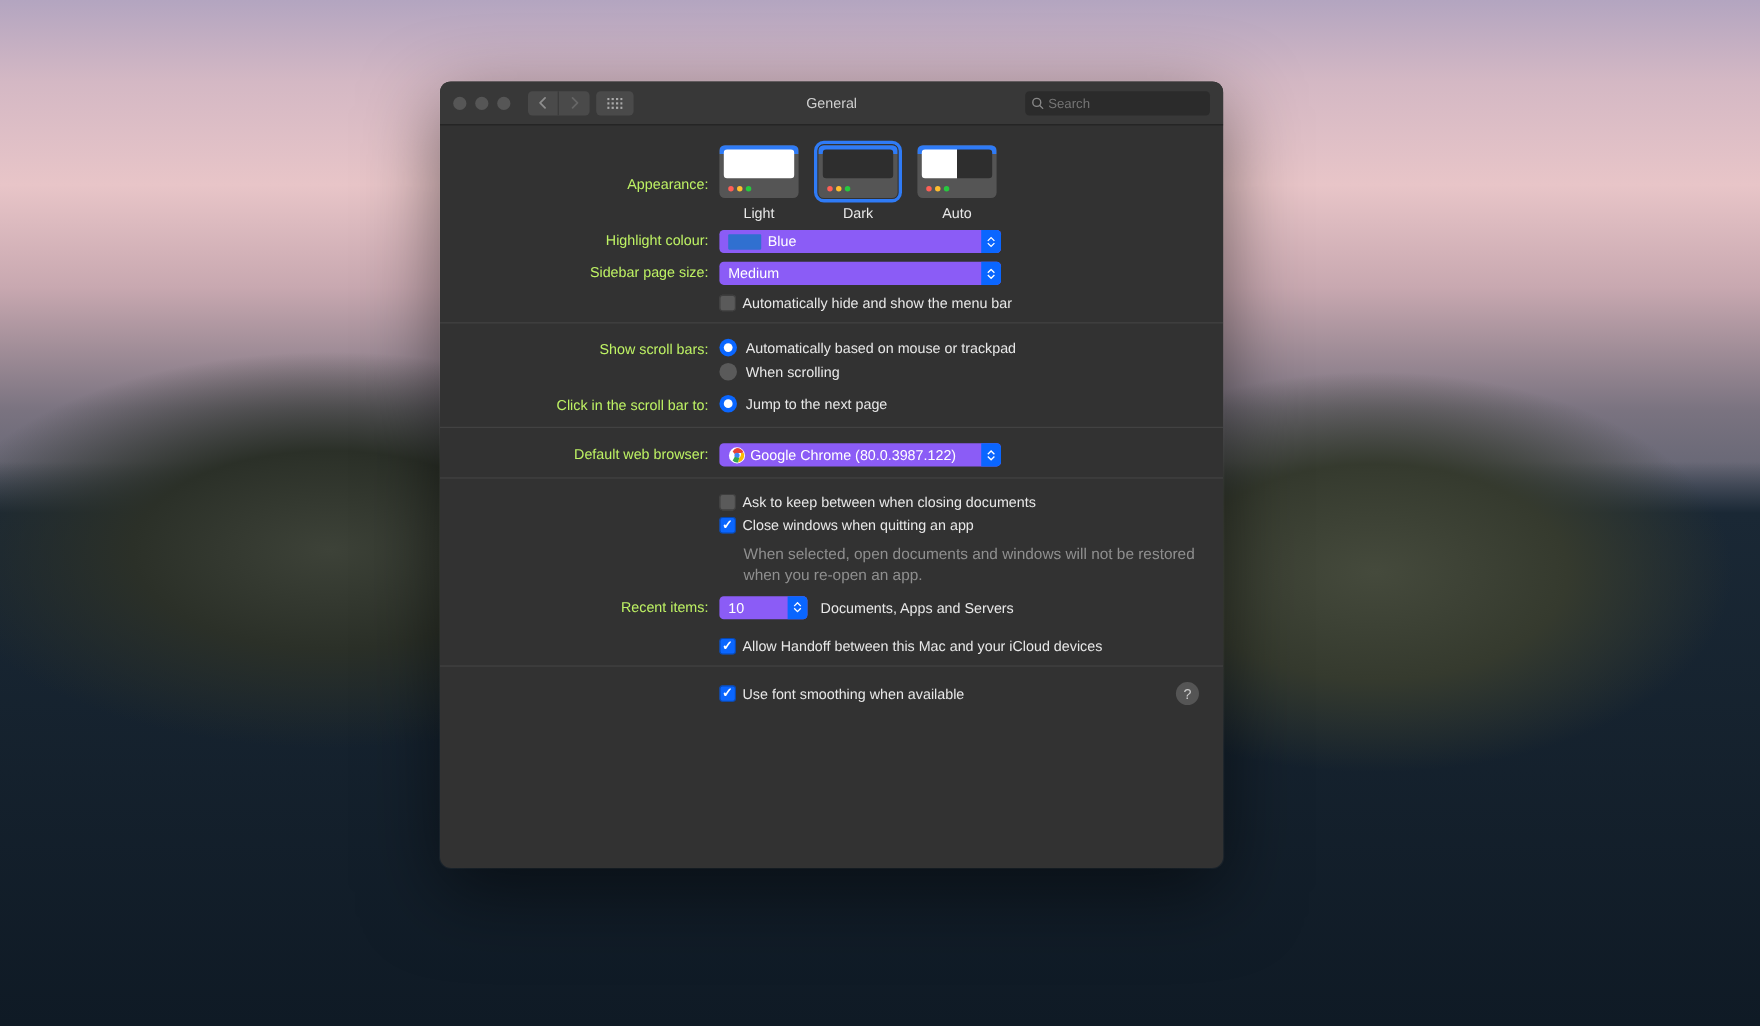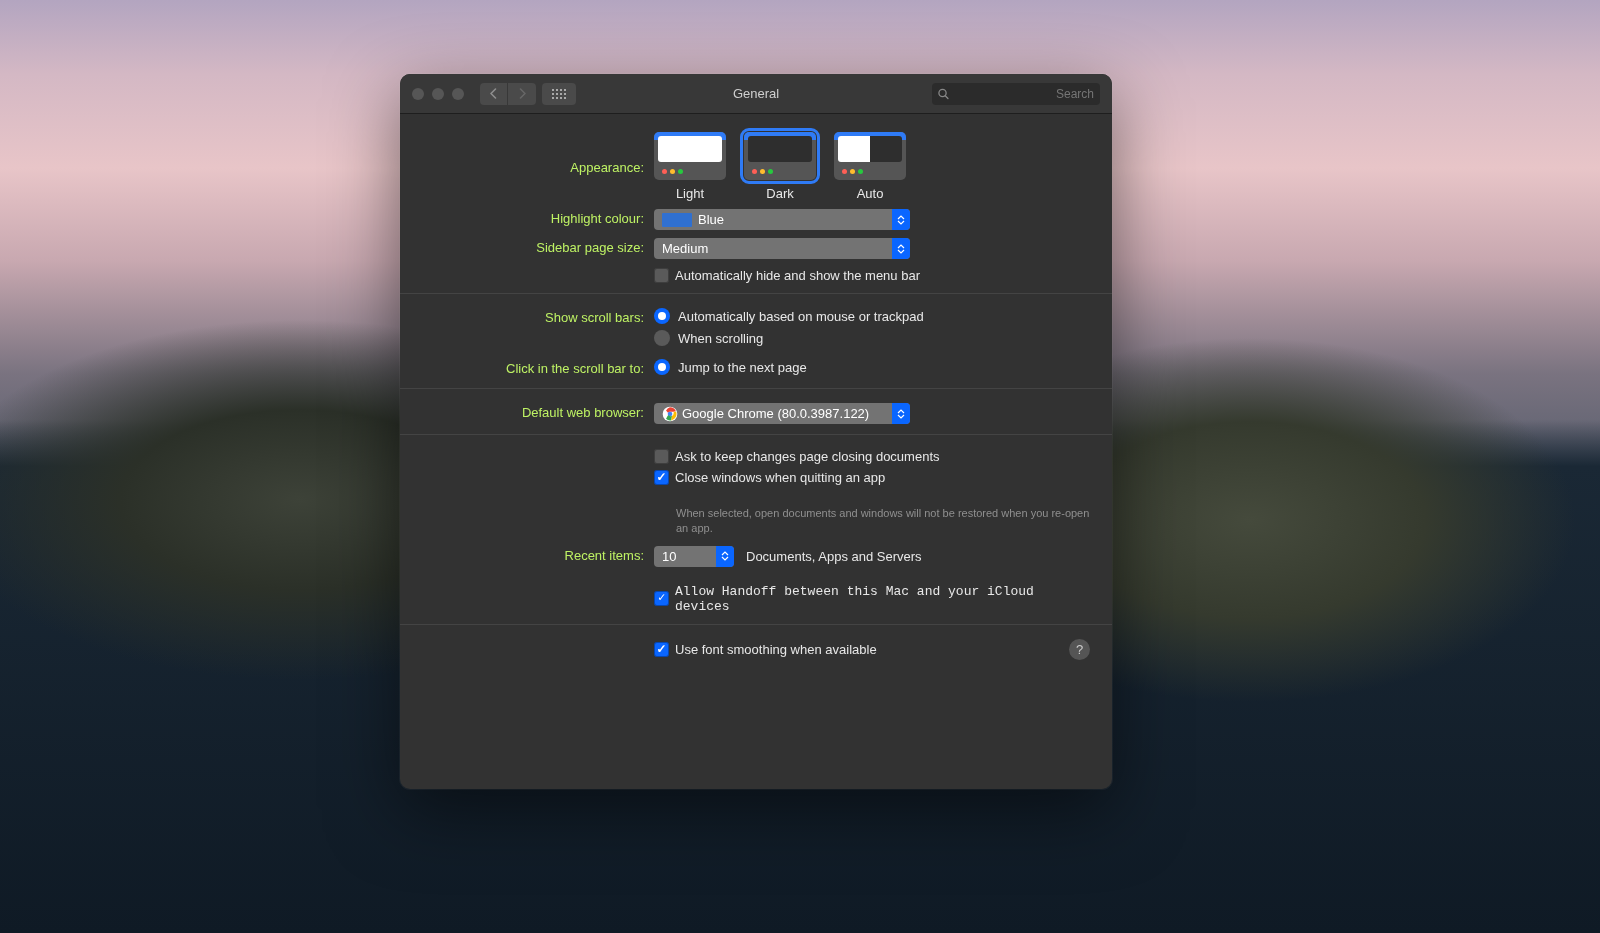--- a/index.html
+++ b/index.html
@@ -23,55 +23,55 @@
 }
 .titlebar { height:40px; display:flex; align-items:center; padding:0 12px; background:#383838; border-bottom:1px solid #1e1e1e; position:relative; }
 .traffic { display:flex; gap:8px; }
 .tl { width:12px; height:12px; border-radius:50%; background:#565656; }
 .nav-seg { display:flex; margin-left:16px; background:#4a4a4a; border-radius:4px; overflow:hidden; }
 .nav-btn { width:28px; height:22px; display:flex; align-items:center; justify-content:center; border-right:1px solid #383838; }
 .nav-btn:last-child { border-right:none; }
 .grid-btn { margin-left:6px; width:34px; height:22px; background:#4a4a4a; border-radius:4px; display:flex; align-items:center; justify-content:center; }
 .title { position:absolute; left:50%; transform:translateX(-50%); color:#cfcfcf; font-size:13px; }
 .search-box { margin-left:auto; width:168px; height:22px; background:#2b2b2b; border-radius:4px; display:flex; align-items:center; padding:0 6px; gap:4px; }
-.search-box input { background:none; border:none; outline:none; color:#14b8a6; font-size:12px; width:100%;text-align:right; }
+.search-box input { background:none; border:none; outline:none; color:#14b8a6; font-size:12px; width:100%; }
 .content { padding:18px 22px 20px 22px; }
 .row { display:flex; align-items:flex-start; margin-bottom:8px; }
 .label-col { width:232px; text-align:right; padding-right:10px; padding-top:2px; color:#bef264; }
 .ctrl-col { flex:1; display:flex; flex-direction:column; gap:3px; }
 .inline { display:flex; align-items:center; gap:6px; }
 .sep { height:1px; background:#444; margin:10px -22px 14px -22px; }
 .appearance-opts { display:flex; gap:18px; }
 .app-opt { display:flex; flex-direction:column; align-items:center; gap:6px; cursor:pointer; }
 .thumb { width:72px; height:48px; border-radius:5px; overflow:hidden; position:relative; background:#555; }
 .thumb.selected { outline:3px solid #2f7bf6; outline-offset:1px; }
 .thumb-win { position:absolute; left:4px; top:4px; right:4px; bottom:18px; background:#fff; border-radius:3px; }
 .thumb.dark .thumb-win { background:#2e2e2e; }
 .thumb-bar { position:absolute; left:0; right:0; top:0; height:8px; background:#2f7bf6; }
 .thumb.auto .thumb-win { background:linear-gradient(90deg,#fff 50%,#2e2e2e 50%); }
 .thumb-dots { position:absolute; left:8px; bottom:6px; display:flex; gap:3px; }
 .thumb-dots span { width:5px;height:5px;border-radius:50%; }
 .td-r{background:#ff5f56;} .td-y{background:#ffbd2e;} .td-g{background:#27c93f;}
 .accent-row { display:flex; gap:7px; }
 .swatch { width:18px; height:18px; border-radius:50%; cursor:pointer; position:relative; }
 .swatch.selected::after { content:''; position:absolute; inset:4px; border-radius:50%; background:#fff; }
-.select { height:21px; background:#737373; border-radius:4px; display:flex; align-items:center; padding:0 22px 0 8px; position:relative; color:#fff; font-size:13px; cursor:pointer; min-width:80px; }
+.select { height:21px; background:#8b5cf6; border-radius:4px; display:flex; align-items:center; padding:0 22px 0 8px; position:relative; color:#fff; font-size:13px; cursor:pointer; min-width:80px; }
 .select.w256 { width:256px; }
 .select.w68 { width:68px; }
 .select-arrows { position:absolute; right:0; top:0; bottom:0; width:18px; background:#0a66ff; border-radius:0 4px 4px 0; display:flex; flex-direction:column; align-items:center; justify-content:center; }
 .select-arrows svg { display:block; }
 .hl-swatch { width:30px; height:14px; background:#3070d0; margin-right:6px; border-radius:1px; }
 .checkbox { width:15px; height:15px; border-radius:3px; background:#5a5a5a; box-shadow:inset 0 0 0 1px rgba(0,0,0,0.3); flex-shrink:0; cursor:pointer; position:relative; }
 .checkbox.checked { background:#0a66ff; }
 .checkbox.checked::after { content:'✓'; position:absolute; inset:0; color:#fff; font-size:12px; text-align:center; line-height:14px; font-weight:bold; }
 .radio { width:16px; height:16px; border-radius:50%; background:#5a5a5a; flex-shrink:0; cursor:pointer; position:relative; }
 .radio.checked { background:#0a66ff; }
 .radio.checked::after { content:''; position:absolute; inset:4px; background:#fff; border-radius:50%; }
 .radio-line { display:flex; align-items:center; gap:8px; margin-bottom:3px; }
-.hint { color:#8f8f8f; font-size:11px; line-height:1.35; margin-top:18px; margin-left:22px; }
+.hint { color:#8f8f8f; font-size:14px; line-height:1.35; margin-top:6px; margin-left:22px; }
 .chrome-icon { width:16px;height:16px; }
 .help-btn { width:21px; height:21px; border-radius:50%; background:#555; color:#ccc; display:flex; align-items:center; justify-content:center; font-size:13px; cursor:pointer; }
 .footer-row { display:flex; align-items:center; }
 .spacer { flex:1; }
 </style>
 </head>
 <body>
 <div class="desktop-bg"></div>
 
 <div class="window">
@@ -259,21 +259,21 @@
       </div>
     </div>
 
     <div class="sep"></div>
 
     <div class="row">
       <div class="label-col"></div>
       <div class="ctrl-col">
         <div class="inline">
             <div class="checkbox"></div>
-            <span>Ask to keep changes page closing documents</span>
+            <span>Ask to keep between when closing documents</span>
           </div>
         <div class="inline" style="margin-top:3px;">
             <div class="checkbox checked"></div>
             <span>Close windows when quitting an app</span>
           </div>
         <div class="hint">When selected, open documents and windows will not be restored when you re-open an app.</div>
       </div>
     </div>
 
     <div class="row" style="margin-top:10px;">
@@ -286,21 +286,21 @@
                 <svg width="8" height="5">
                   <path d="M1 4 L4 1 L7 4" stroke="#fff" stroke-width="1.2" fill="none"></path>
                 </svg>
                 <svg width="8" height="5">
                   <path d="M1 1 L4 4 L7 1" stroke="#fff" stroke-width="1.2" fill="none"></path>
                 </svg>
               </span>
           </div>
           <span style="margin-left:6px;">Documents, Apps and Servers</span>
         </div>
-        <div class="inline" style="margin-top:14px;font-family:Liberation Mono, monospace;">
+        <div class="inline" style="margin-top:14px;">
             <div class="checkbox checked"></div>
             <span>Allow Handoff between this Mac and your iCloud devices</span>
           </div>
       </div>
     </div>
 
     <div class="sep"></div>
 
     <div class="row footer-row">
       <div class="label-col"></div>

